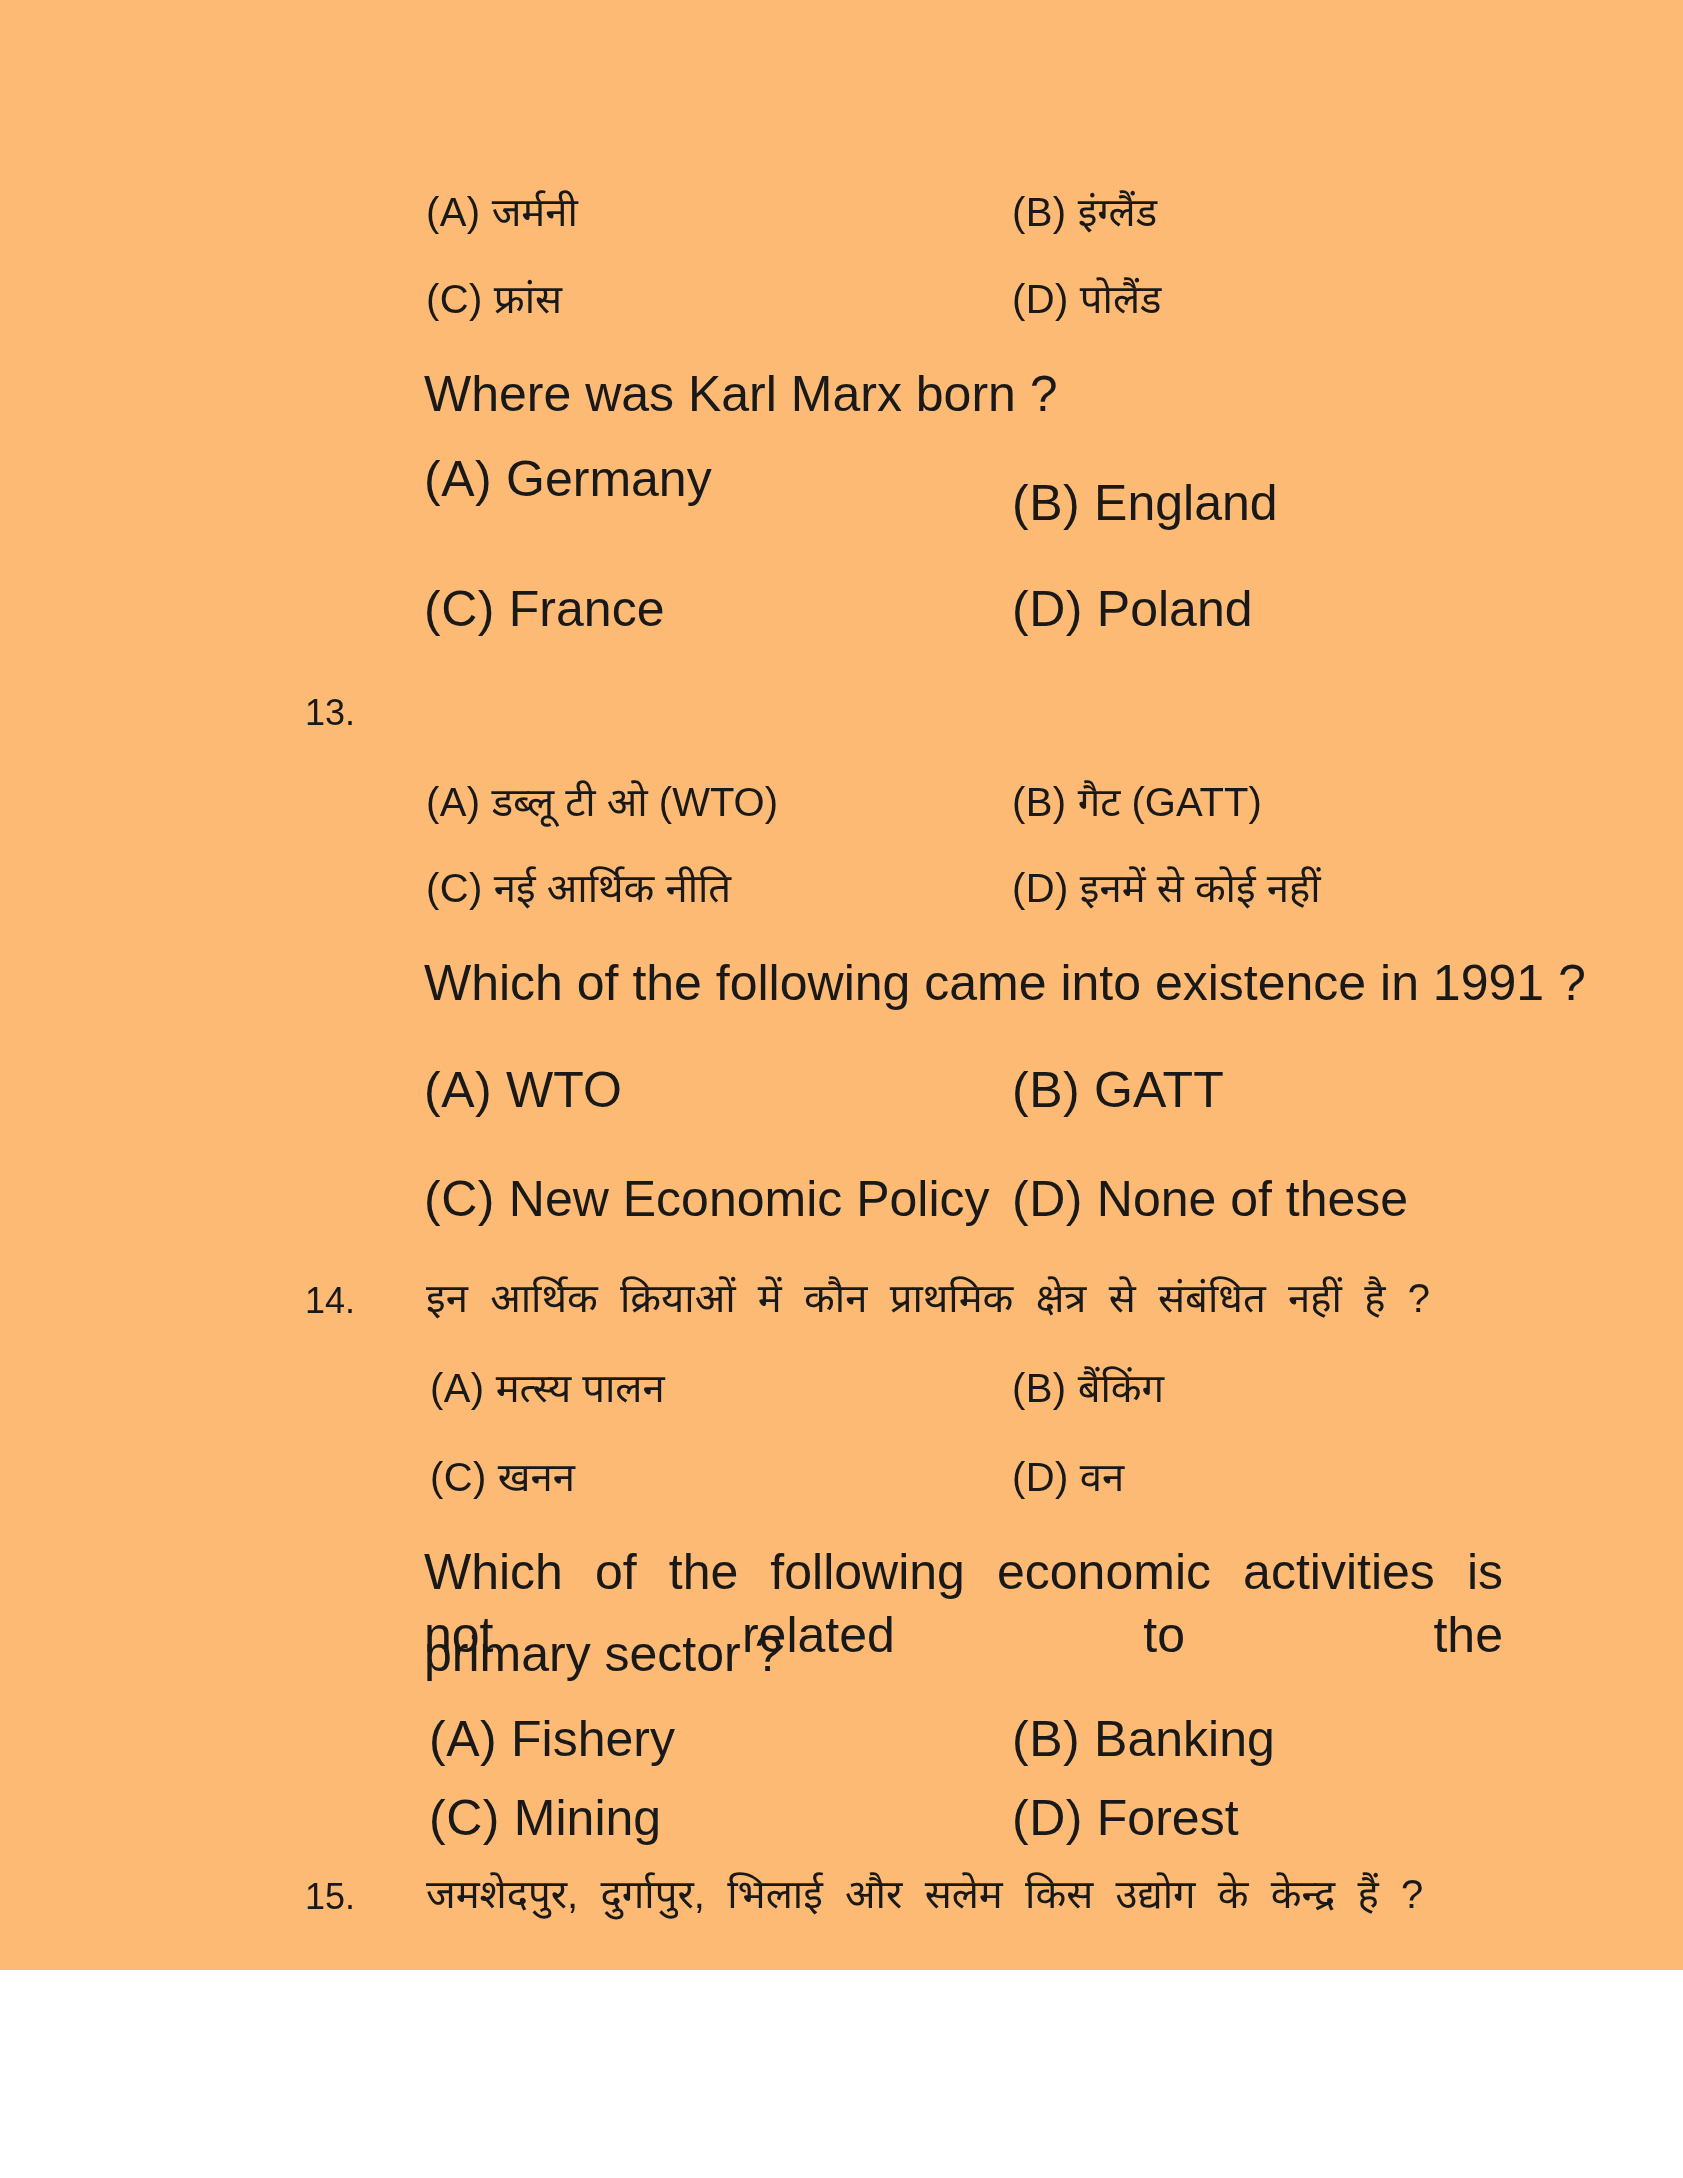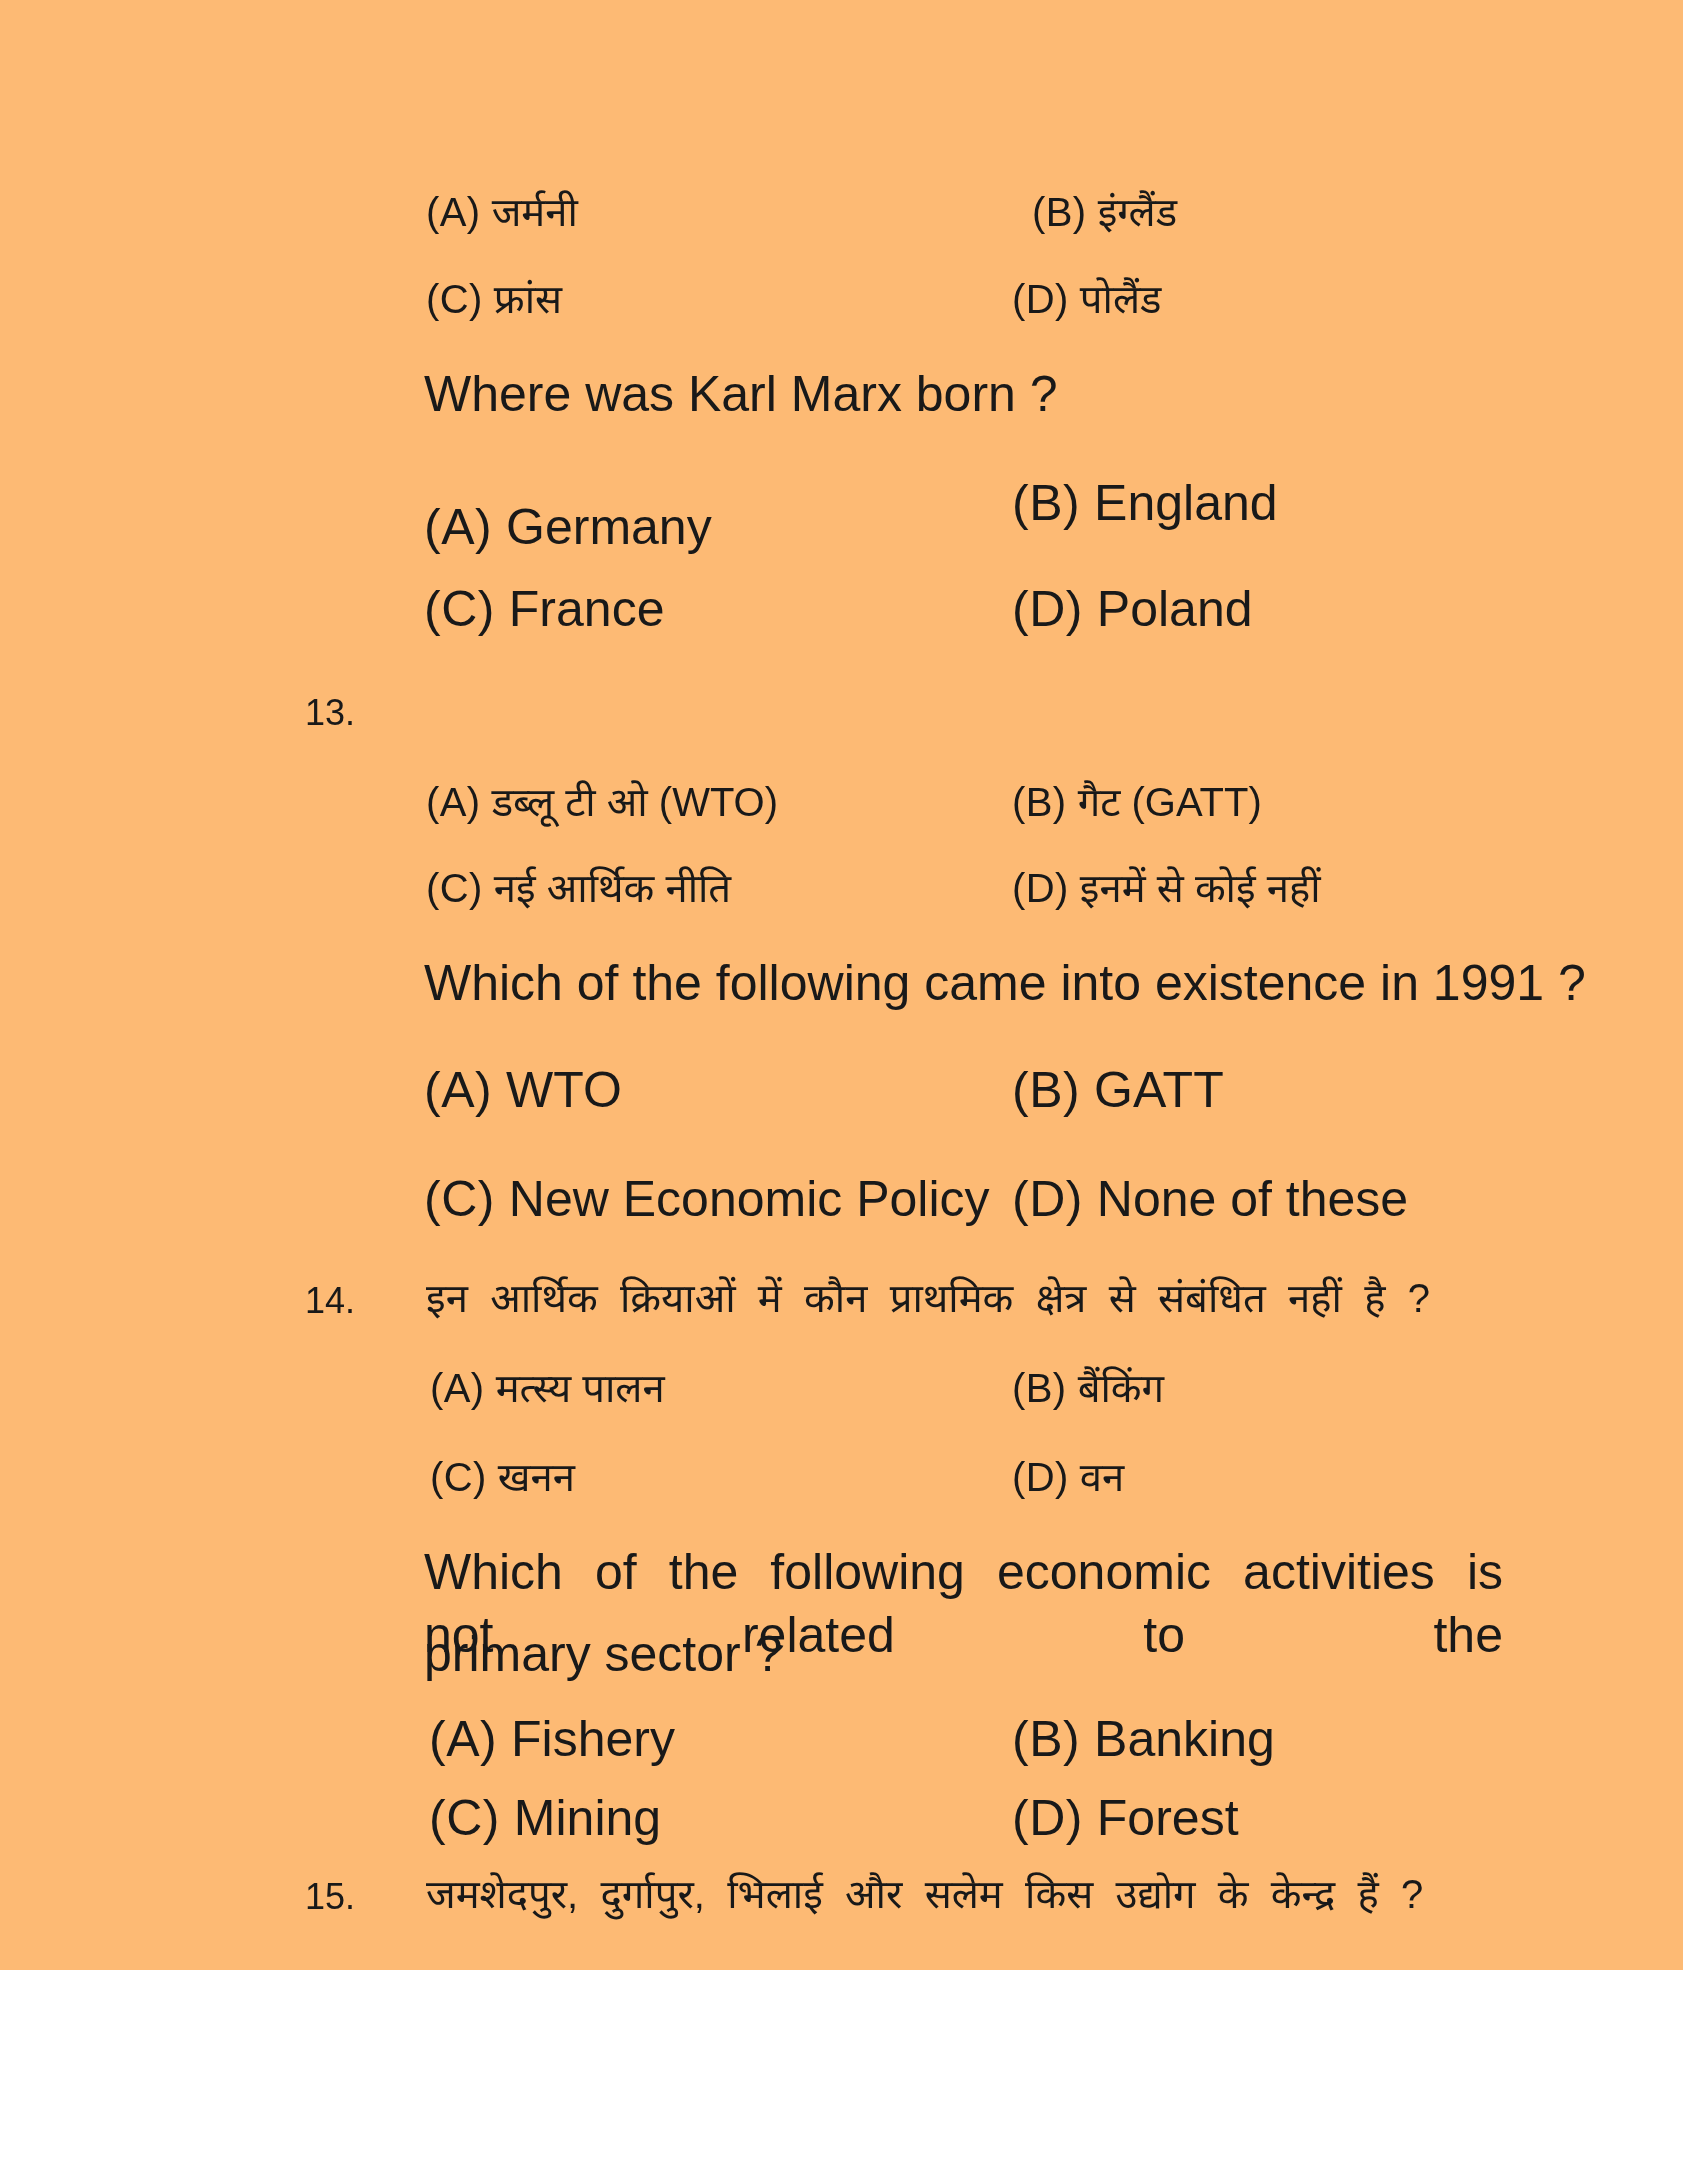--- a/index.html
+++ b/index.html
@@ -50,36 +50,36 @@
 </style>
 </head>
 <body>
 
 <div class="page">
 
   <div class="row hi" style="top:187px; left:426px;">
     <span class="lbl">(A)</span>
     <span>जर्मनी</span>
   </div>
-  <div class="row hi" style="top:187px; left:1012px;margin-left:20px;">
+  <div class="row hi" style="top:187px; left:1012px;">
     <span class="lbl">(B)</span>
     <span>इंग्लैंड</span>
   </div>
   <div class="row hi" style="top:274px; left:426px;">
     <span class="lbl">(C)</span>
     <span>फ्रांस</span>
   </div>
   <div class="row hi" style="top:274px; left:1012px;">
     <span class="lbl">(D)</span>
     <span>पोलैंड</span>
   </div>
 
   <div class="row" style="top:363px; left:424px;">Where was Karl Marx born ?</div>
 
-  <div class="row" style="top:496px; left:424px;">
+  <div class="row" style="top:448px; left:424px;">
     <span class="lbl">(A)</span>
     <span>Germany</span>
   </div>
   <div class="row" style="top:472px; left:1012px;">
     <span class="lbl">(B)</span>
     <span>England</span>
   </div>
   <div class="row" style="top:578px; left:424px;">
     <span class="lbl">(C)</span>
     <span>France</span>

